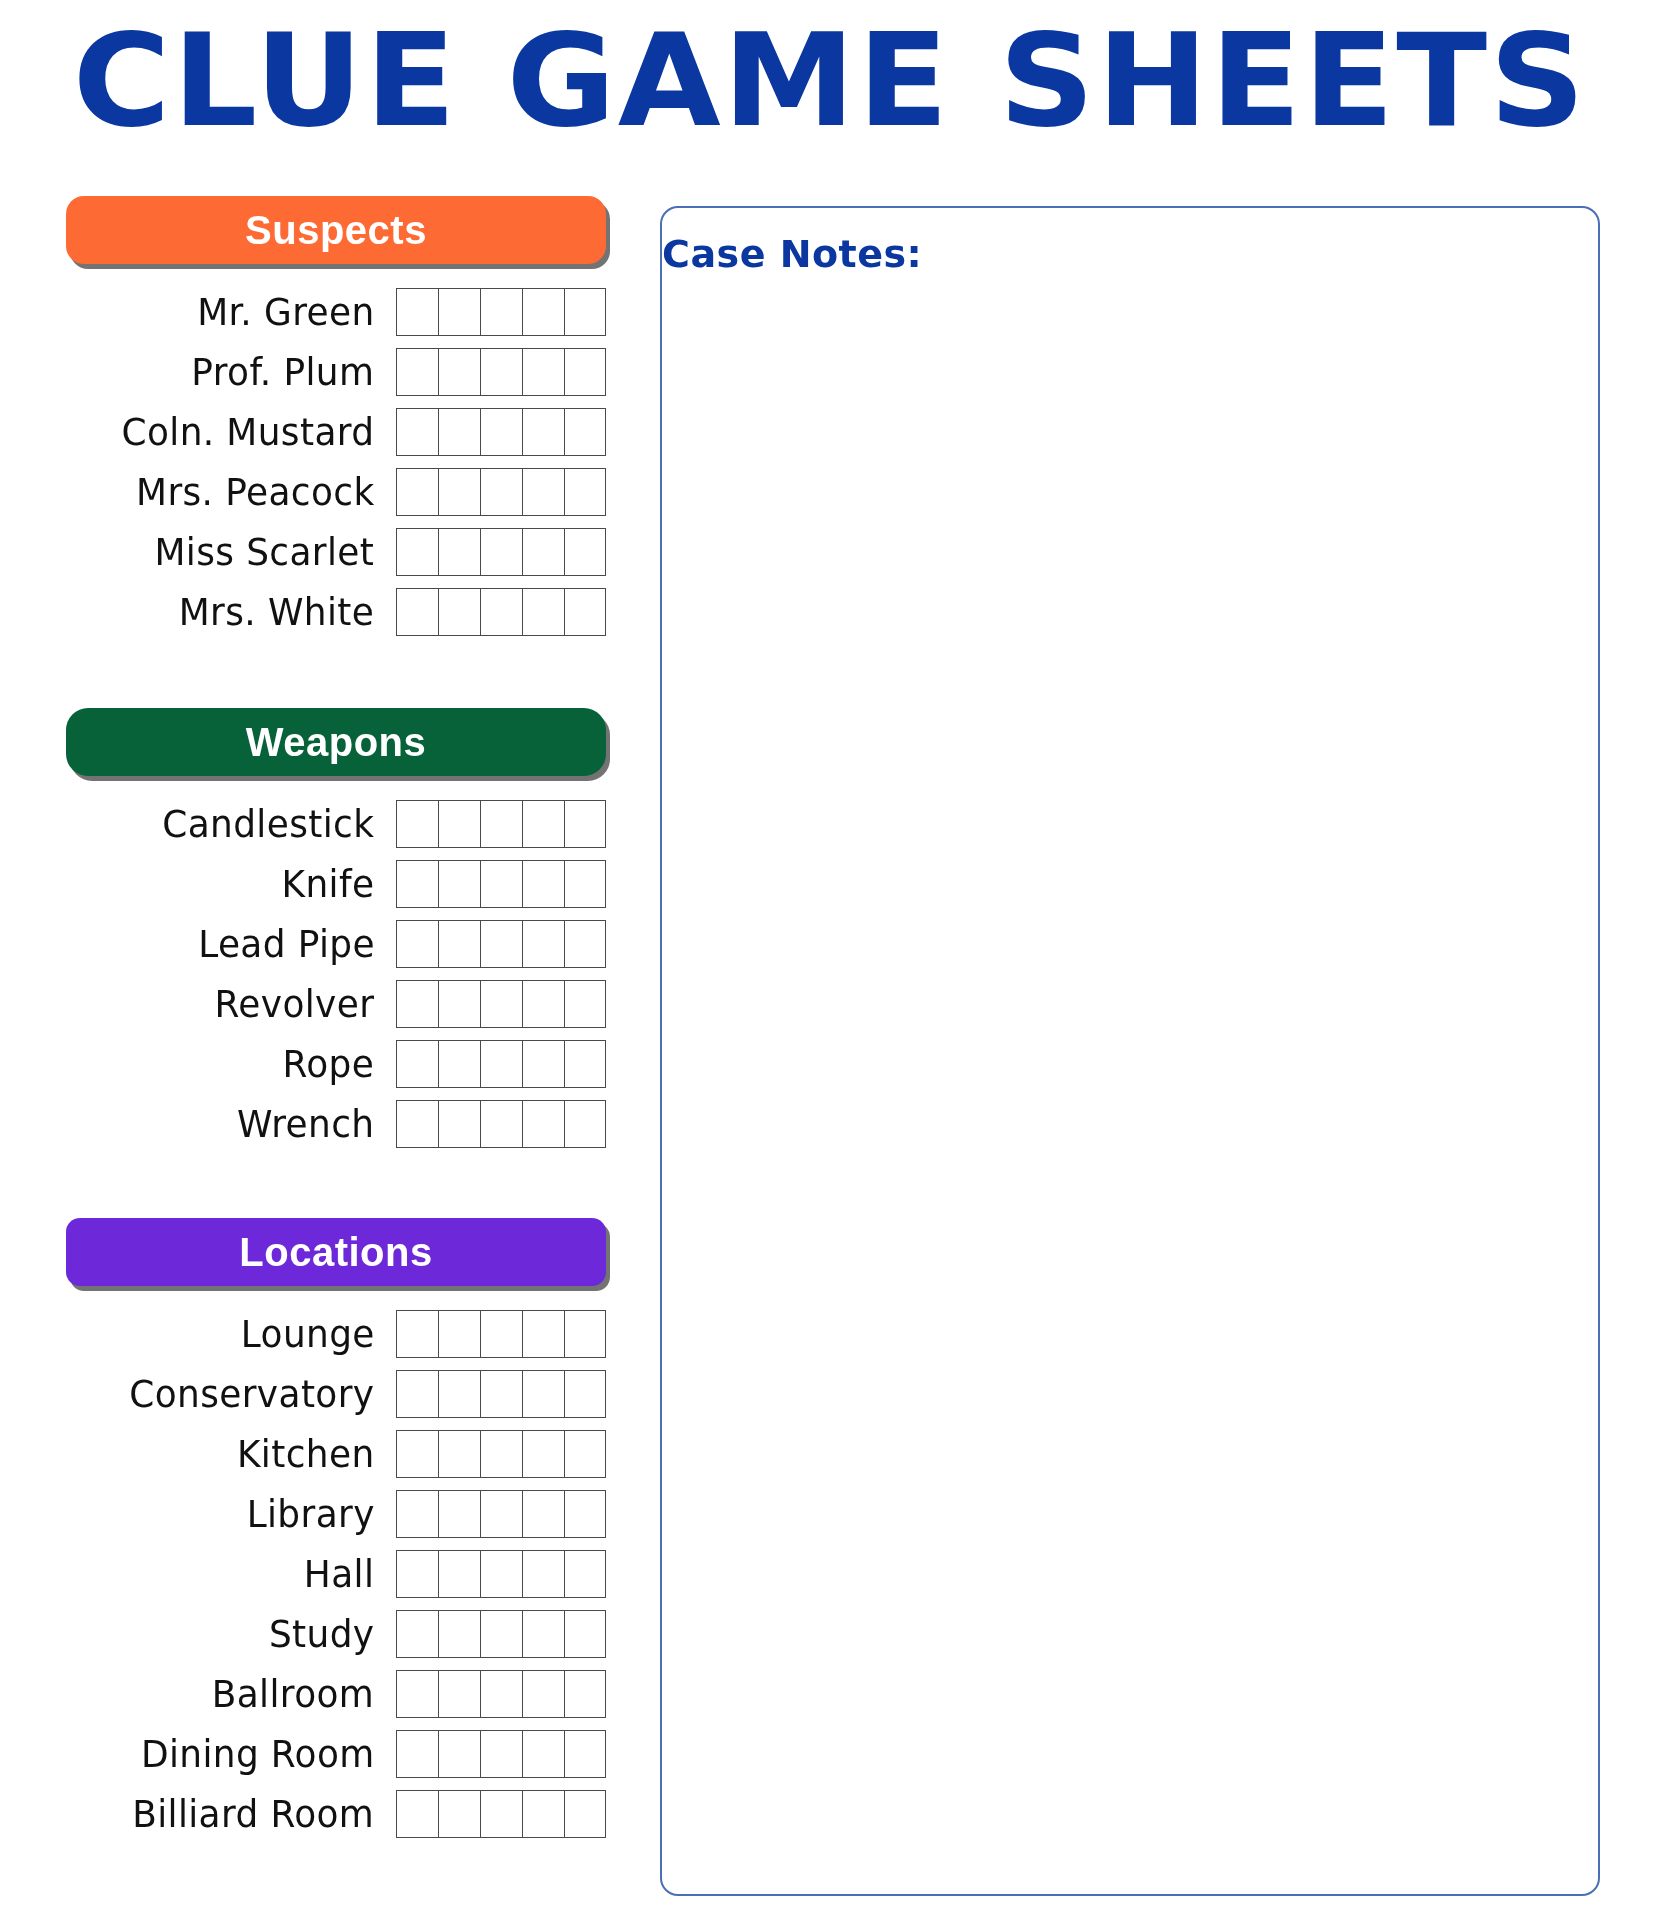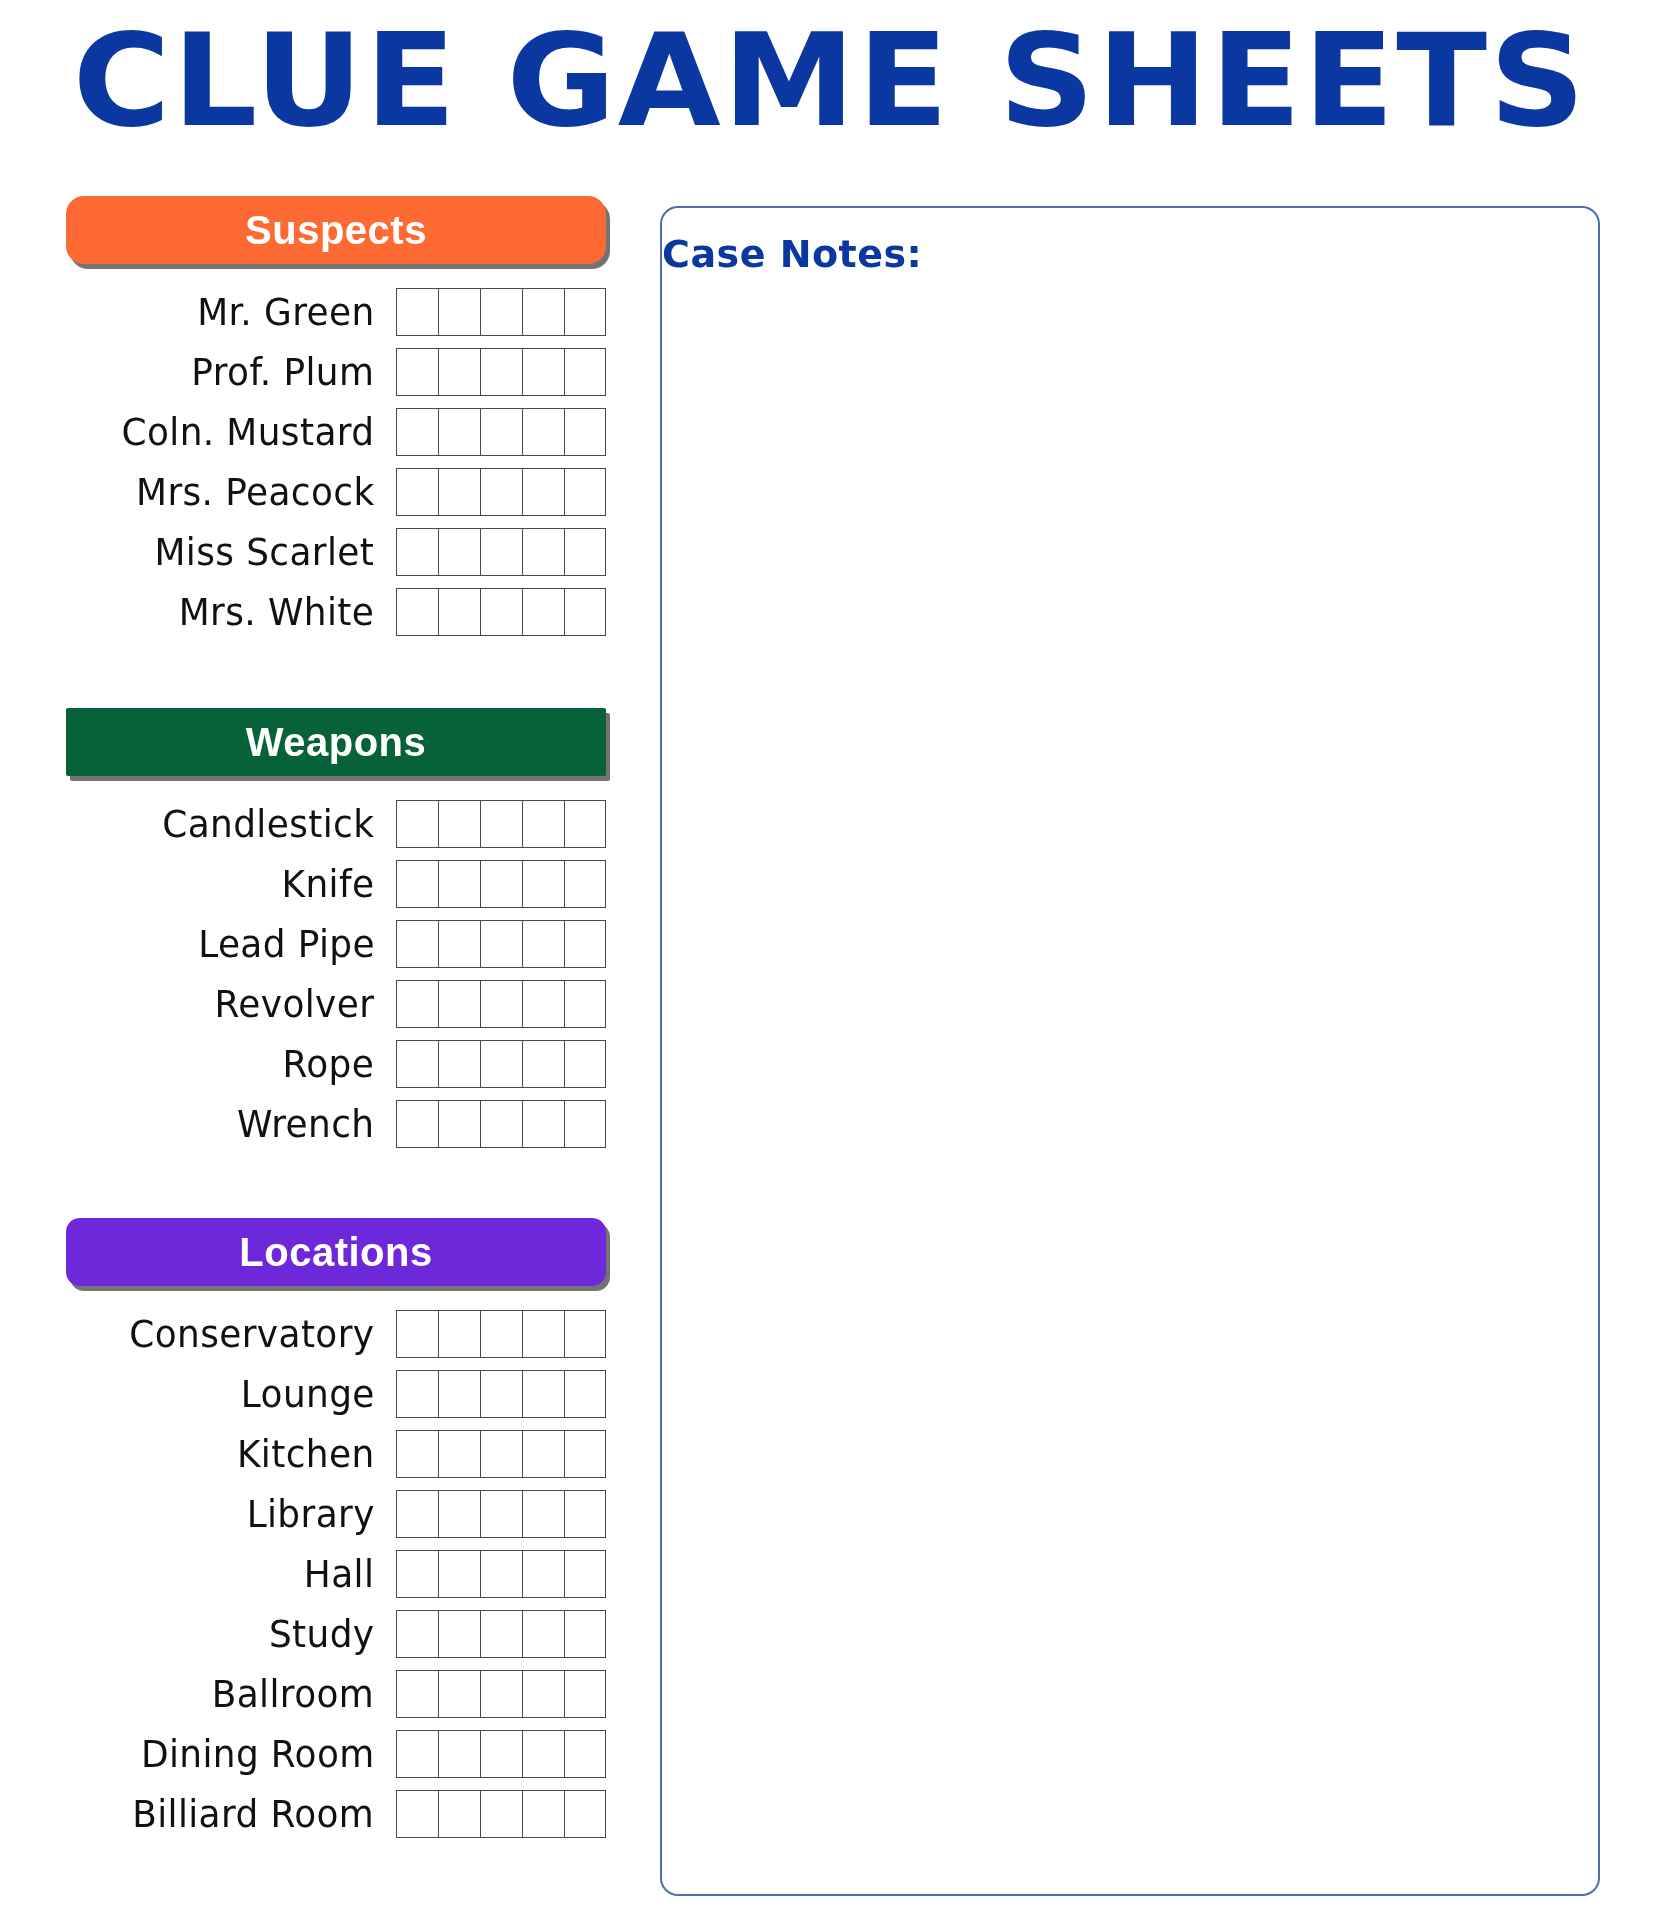--- a/index.html
+++ b/index.html
@@ -62,21 +62,21 @@
   .banner {
     position: relative;
     height: 68px;
     border-radius: 14px;
     display: flex;
     align-items: center;
     justify-content: center;
     box-shadow: 4px 5px 0 rgba(0,0,0,0.55);
   }
   .banner.suspects { border-radius: 18px; }
-  .banner.weapons  { border-radius: 2px; }
+  .banner.weapons  { border-radius: 22px; }
   .banner.locations{ border-radius: 14px; }
 
   .banner-label {
     color: #ffffff;
     font-family: Liberation Sans, sans-serif;
     font-weight: bold;
     font-size: 40px;
     letter-spacing: 0.5px;
     line-height: 1;
   }
@@ -298,31 +298,31 @@
             </div>
           </div>
         </div>
         <div class="section-gap-2"></div>
         <div class="section">
           <div class="banner locations" style="background: #6d28d9; align-items: center;">
             <div class="banner-label">Locations</div>
           </div>
           <div class="rows">
             <div class="row">
+              <div class="row-label">Lounge</div>
+              <div class="cells">
+                <div class="cell"></div>
+                <div class="cell"></div>
+                <div class="cell"></div>
+                <div class="cell"></div>
+                <div class="cell"></div>
+              </div>
+            </div>
+            <div class="row">
               <div class="row-label">Conservatory</div>
-              <div class="cells">
-                <div class="cell"></div>
-                <div class="cell"></div>
-                <div class="cell"></div>
-                <div class="cell"></div>
-                <div class="cell"></div>
-              </div>
-            </div>
-            <div class="row">
-              <div class="row-label">Lounge</div>
               <div class="cells">
                 <div class="cell"></div>
                 <div class="cell"></div>
                 <div class="cell"></div>
                 <div class="cell"></div>
                 <div class="cell"></div>
               </div>
             </div>
             <div class="row">
               <div class="row-label">Kitchen</div>

